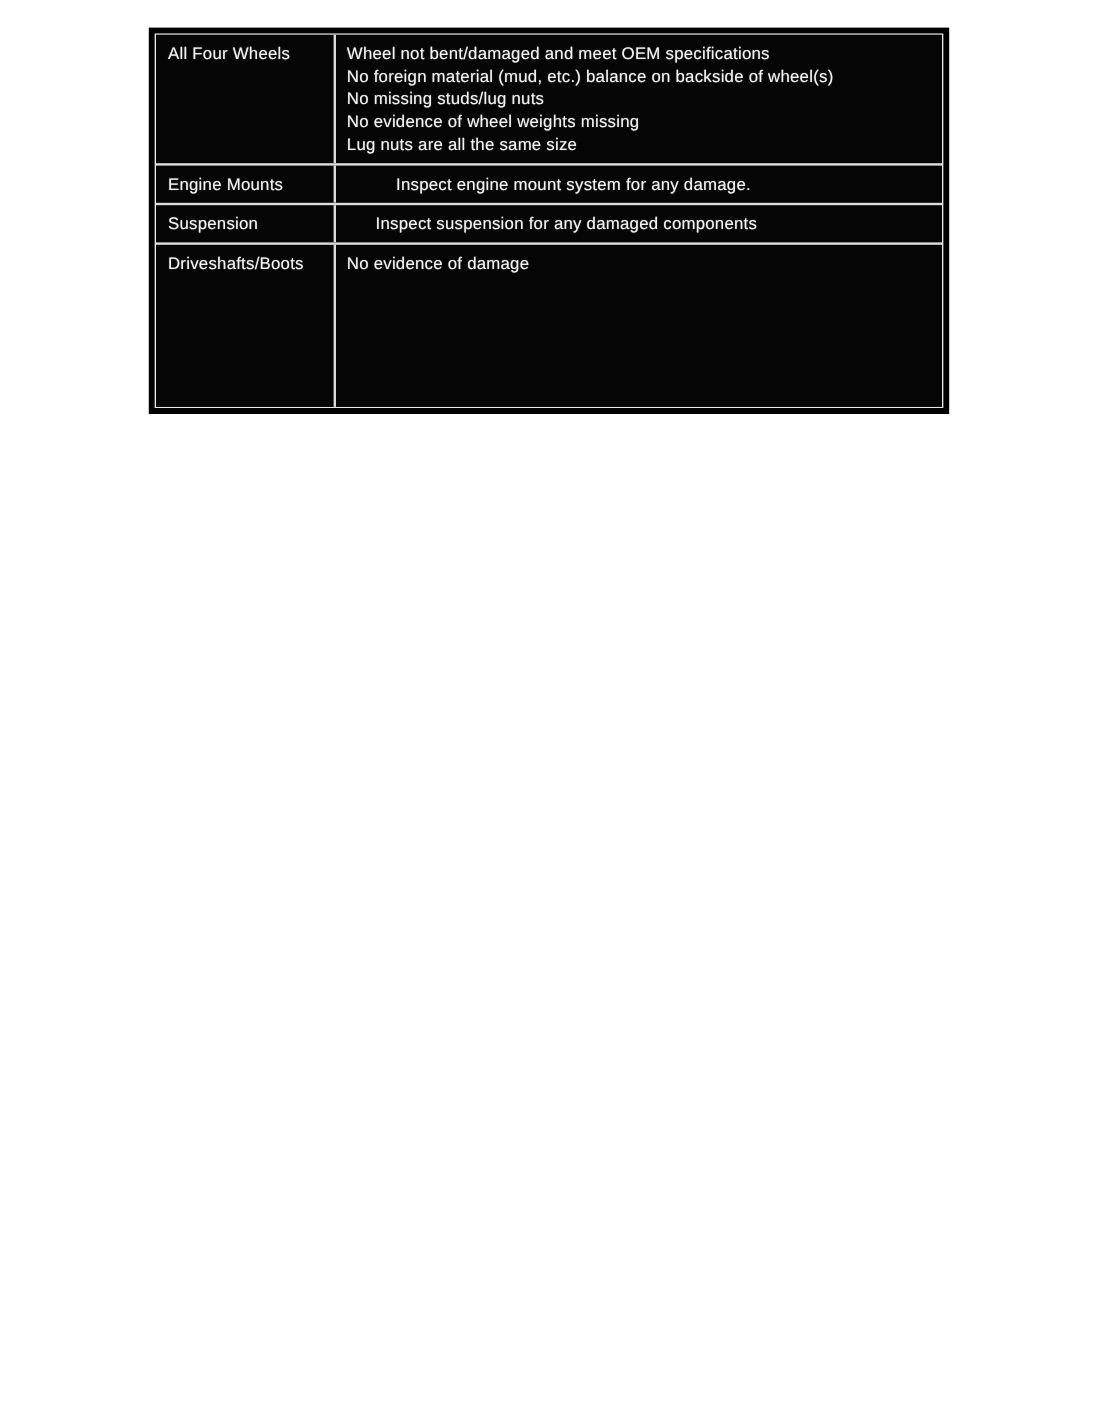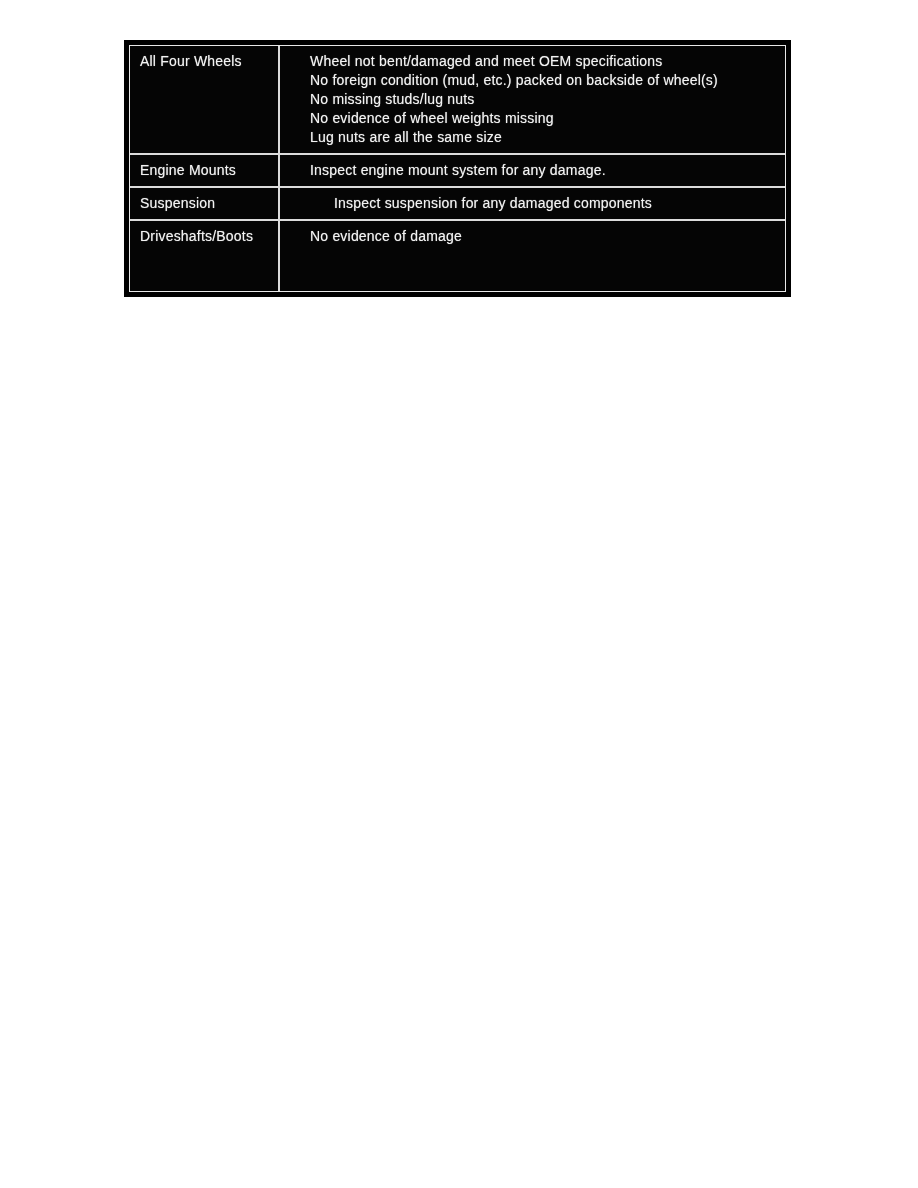--- a/index.html
+++ b/index.html
@@ -16,23 +16,23 @@
   }
   .page {
     position: absolute;
     inset: 0;
     background: #ffffff;
   }
   
   .table-outer {
     position: absolute;
     left: 124px;
-    top: 40px;
+    top: 23px;
     width: 667px;
-    height: 257px;
+    height: 322px;
     box-sizing: border-box;
     background: #050505;
     border: 5px solid #000000;
     padding: 0;
   }
   
   .table-inner {
     box-sizing: border-box;
     width: 100%;
     height: 100%;
@@ -44,21 +44,21 @@
   .t-row {
     display: flex;
     box-sizing: border-box;
     background: #050505;
   }
   .t-row + .t-row {
     border-top: 2px solid #dcdcdc;
   }
   .t-row.r1 { min-height: 103px; }
   .t-row.r2 { min-height: 45px; }
-  .t-row.r3 { min-height: 31px; }
+  .t-row.r3 { min-height: 31px; gap: 41px; }
   .t-row.r4 { min-height: 28px; gap: 24px; }
   .t-row.r5 { flex: 1; justify-content: flex-end; }
   .cell {
     box-sizing: border-box;
     padding: 6px 8px 6px 10px;
     color: #f2f2f2;
     font-size: 14px;
     line-height: 19px;
     letter-spacing: 0.2px;
     text-shadow: 0 0 1px rgba(255,255,255,0.55);
@@ -68,38 +68,37 @@
     flex: 0 0 150px;
     border-right: 2px solid #dcdcdc;
   }
   .cell.criteria {
     flex: 1;
     padding-left: 9px;
     padding-right: 14px;
   }
   .criteria-line {
     display: block;
-    margin-left: 21px;
   }
 </style>
 </head>
 <body>
 
 <div class="page">
 
   <div class="table-outer">
     <div class="table-inner">
 
       <div class="t-row r1">
         <div class="cell item">
           <span>All Four Wheels</span>
         </div>
         <div class="cell criteria">
           <span class="criteria-line">Wheel not bent/damaged and meet OEM specifications</span>
-          <span class="criteria-line">No foreign condition (mud, etc.) packed on backside of wheel(s)</span>
+          <span class="criteria-line">No foreign material (mud, etc.) balance on backside of wheel(s)</span>
           <span class="criteria-line">No missing studs/lug nuts</span>
           <span class="criteria-line">No evidence of wheel weights missing</span>
           <span class="criteria-line">Lug nuts are all the same size</span>
         </div>
       </div>
 
 
       <div class="t-row r3">
         <div class="cell item">
           <span>Engine Mounts</span>

